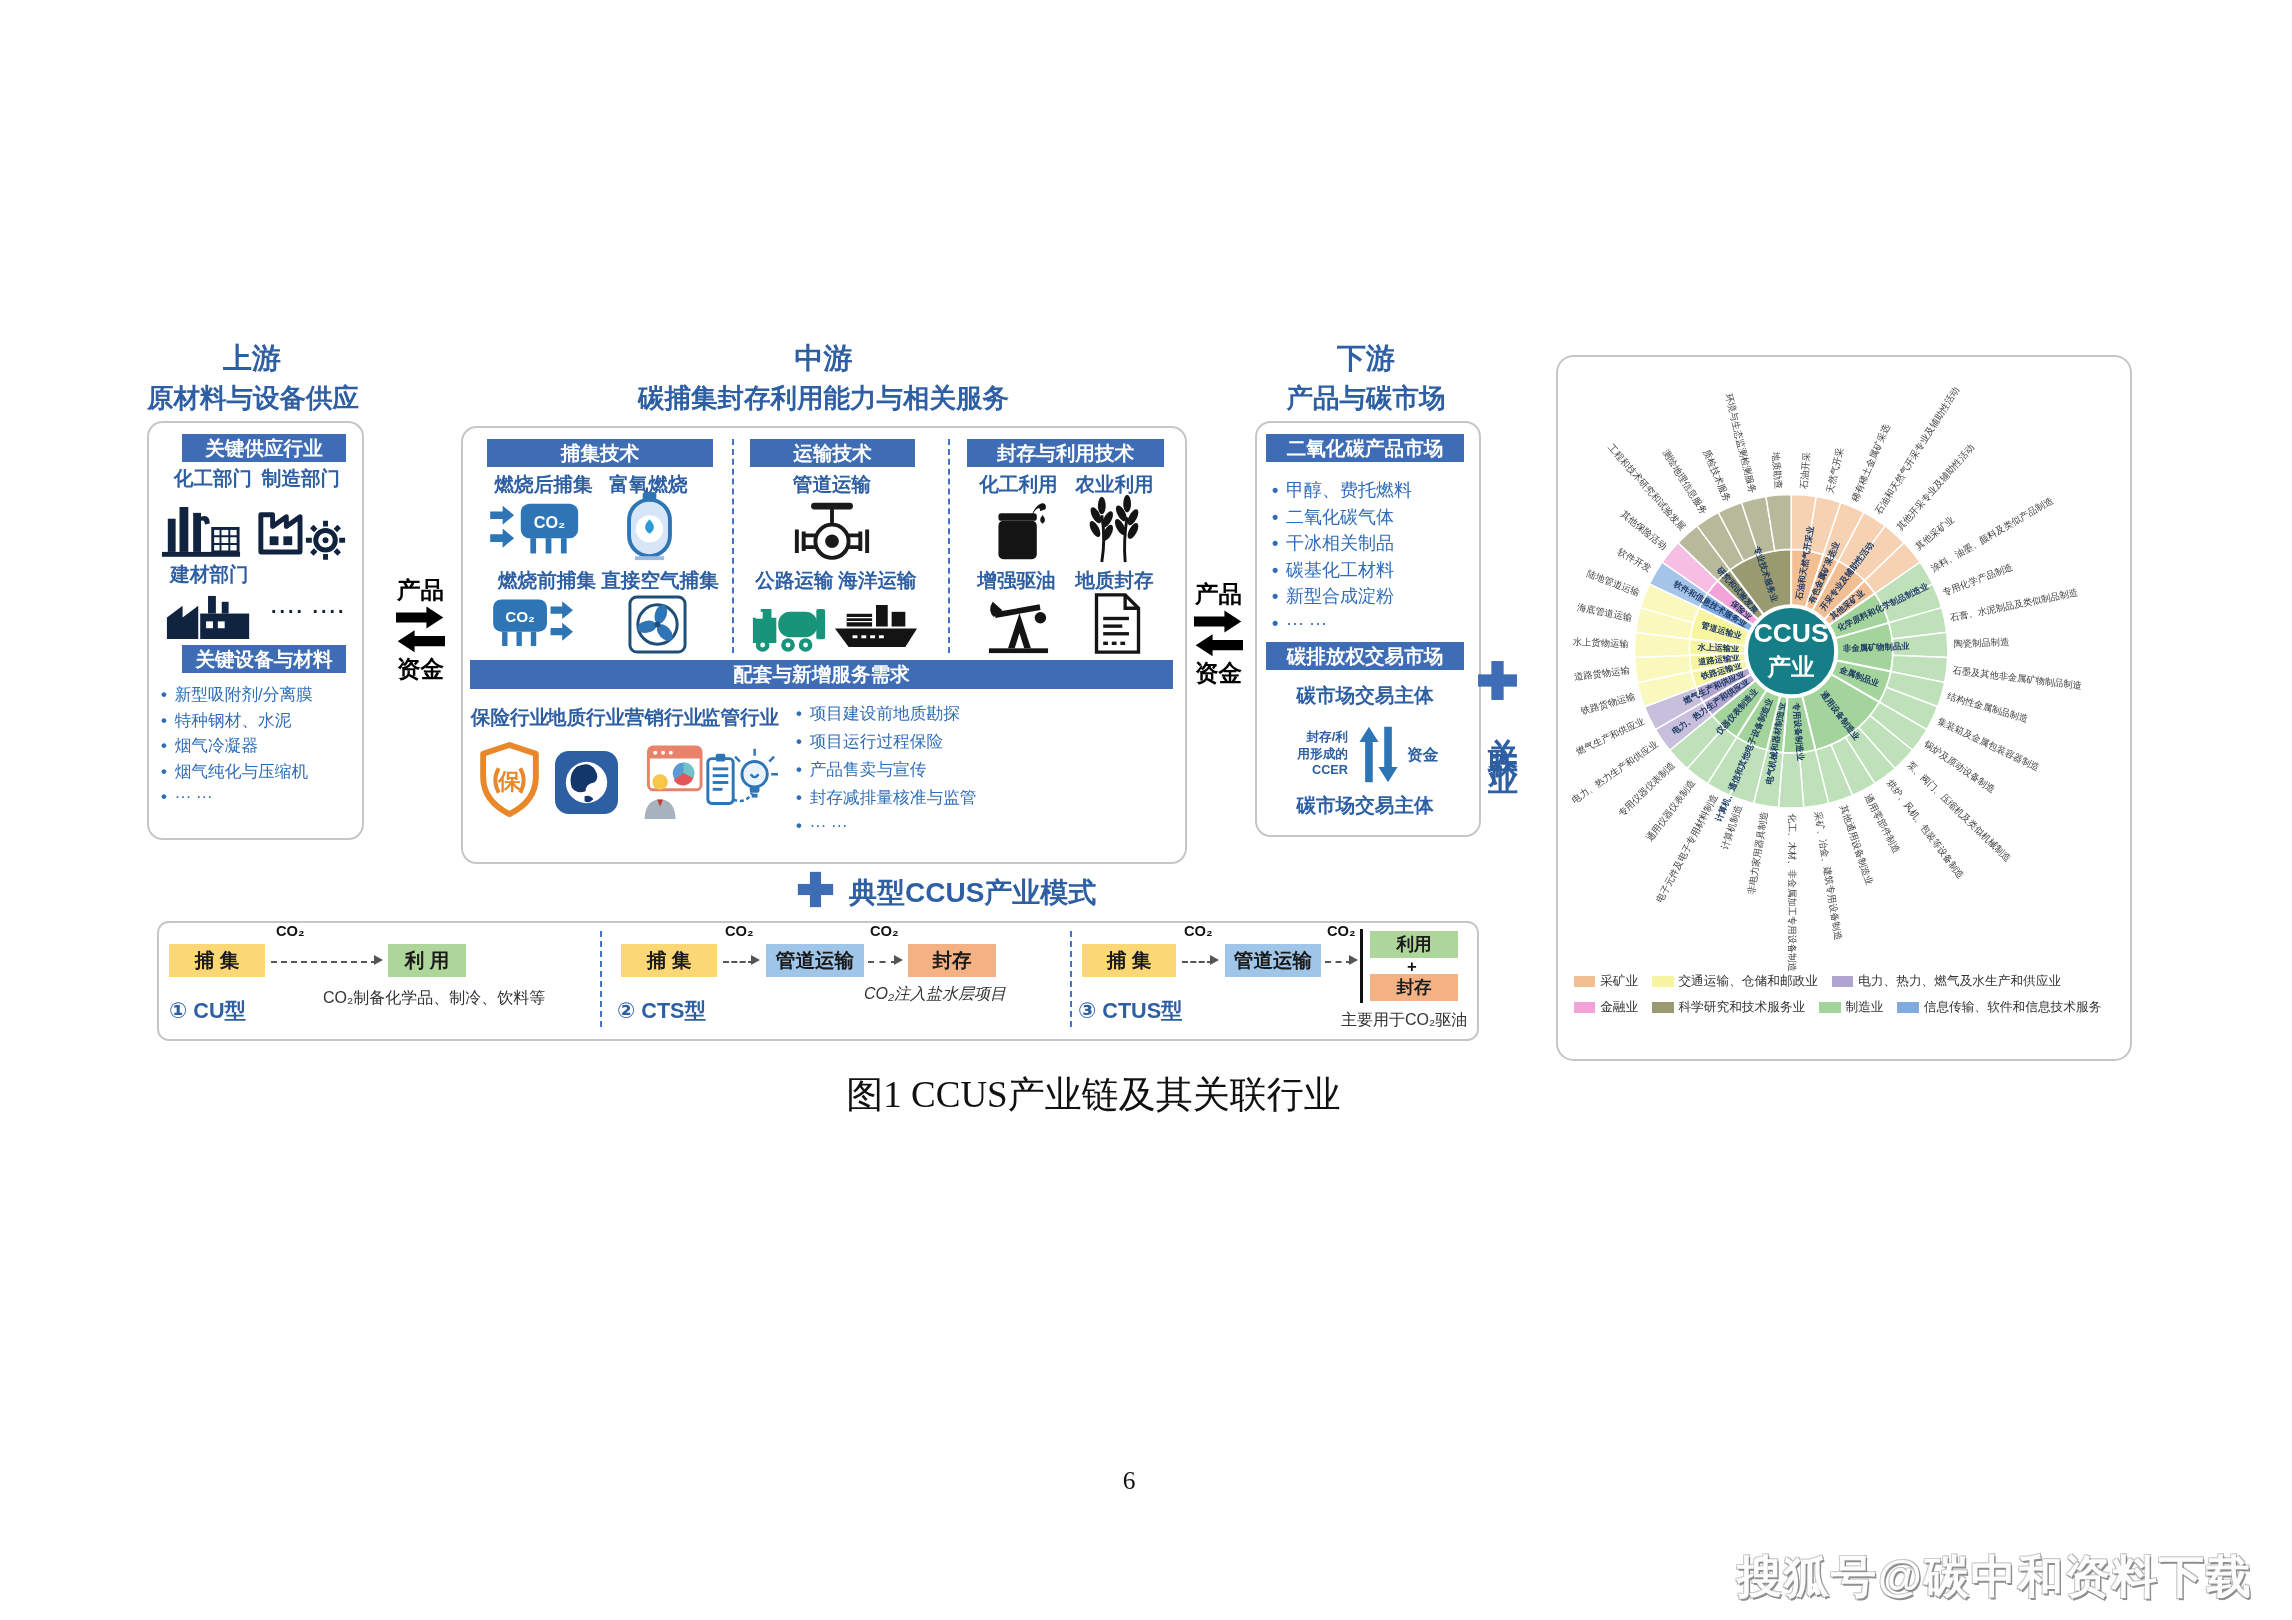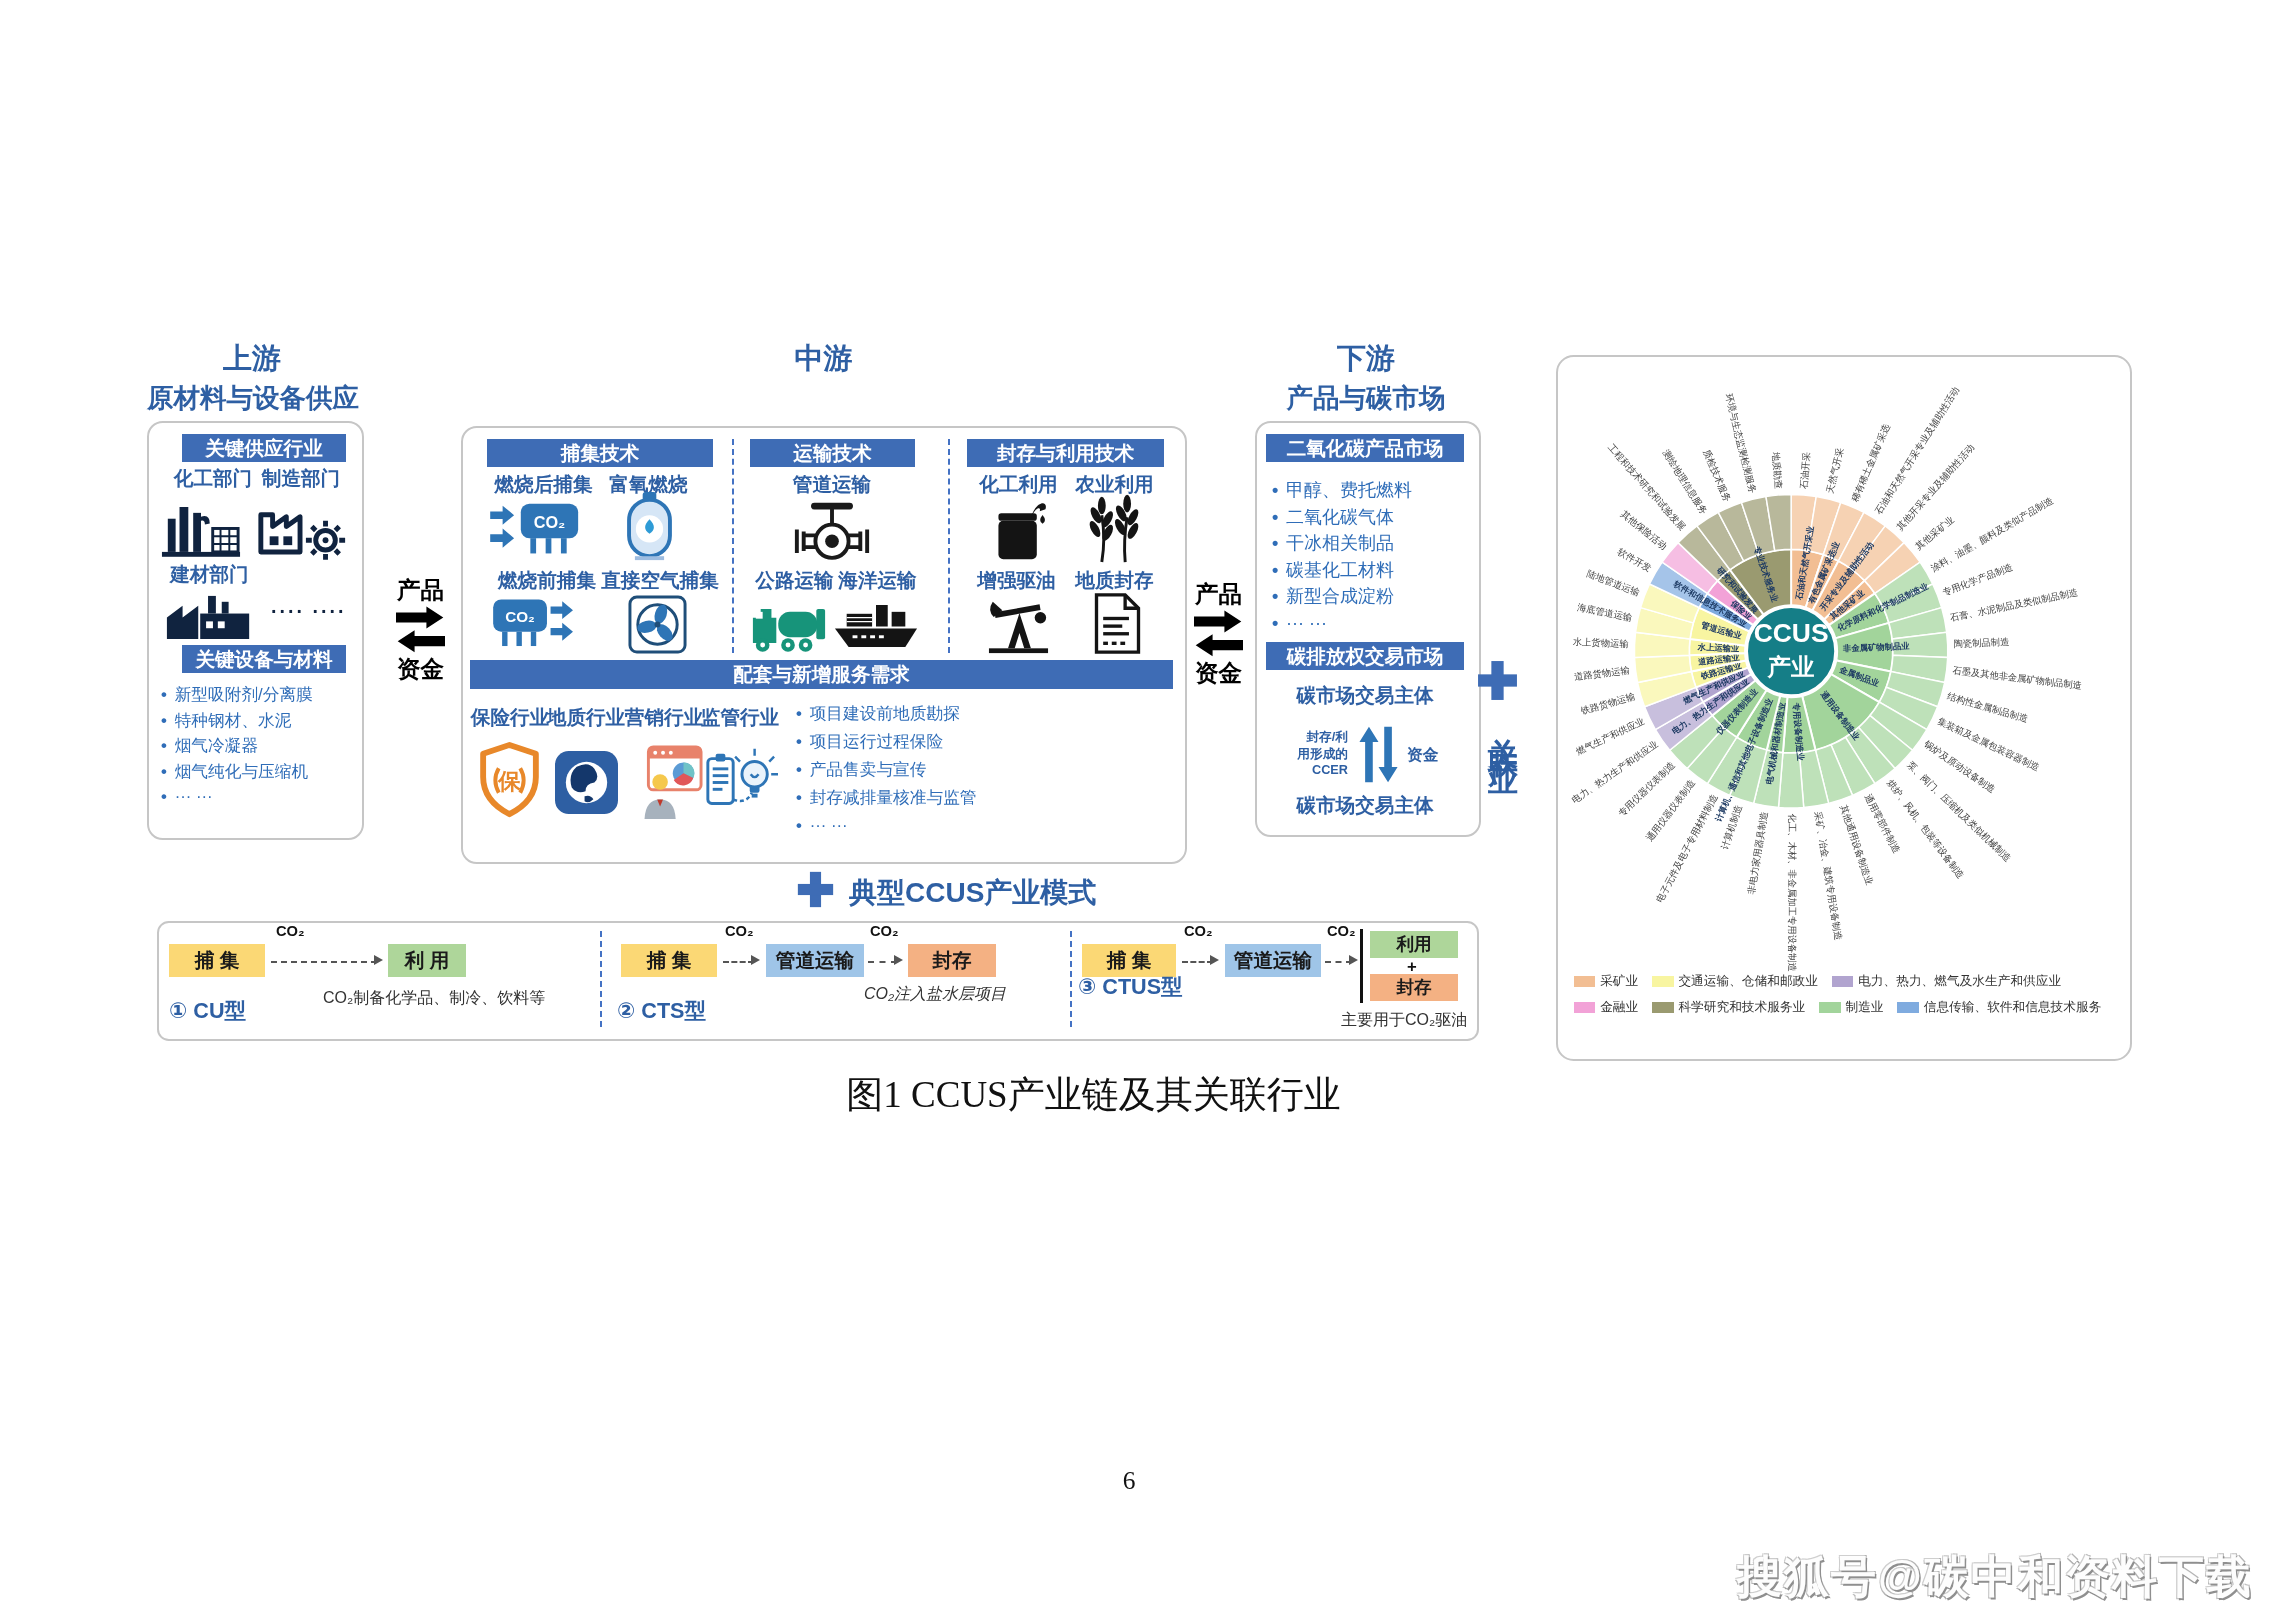--- a/index.html
+++ b/index.html
@@ -103,20 +103,21 @@
 </div>
 
 <div class="flowlbl" style="left:388px;top:574px;">产品</div>
 <svg class="abs" style="left:388px;top:604px;" width="65" height="49" viewBox="0 0 66 58">
   <path d="M4 10 h36 v-7 l20 13 -20 13 v-7 H4 z" fill="#000"></path>
   <path d="M62 38 h-36 v-7 l-20 13 20 13 v-7 h36 z" fill="#000"></path>
 </svg>
 <div class="flowlbl" style="left:388px;top:653px;">资金</div>
 
 <div class="coltitle" style="left:549px;top:339px;width:549px;font-size:29px;">中游</div>
+<div class="coltitle" style="left:549px;top:380px;width:549px;font-size:26.5px;">碳捕集封存利用能力与相关服务</div>
 
 <div class="box" style="left:461px;top:426px;width:722px;height:434px;"></div>
 <div class="vdash" style="left:732px;top:439px;height:214px;"></div>
 <div class="vdash" style="left:948px;top:439px;height:214px;"></div>
 
 <div class="hdr" style="left:487px;top:439px;width:226px;">捕集技术</div>
 <div class="blab" style="left:487px;top:471px;width:113px;">燃烧后捕集</div>
 <div class="blab" style="left:602px;top:471px;width:93px;">富氧燃烧</div>
 <svg class="abs" style="left:487px;top:498px;" width="102" height="65" viewBox="0 0 104 68">
   <path d="M2 14 h13 v-6 l12 10 -12 10 v-6 H2 z" fill="#2e75b6"></path>
@@ -412,21 +413,21 @@
 <div class="co2" style="left:1184px;top:923px;">CO₂</div>
 <div class="darrow" style="left:1182px;top:961px;width:31px;"></div>
 <div class="chip" style="left:1225px;top:944px;width:96px;height:33px;line-height:33px;background:#9fc5e8;">管道运输</div>
 <div class="co2" style="left:1327px;top:923px;">CO₂</div>
 <div class="darrow" style="left:1325px;top:961px;width:27.4px;"></div>
 <div class="abs" style="left:1360px;top:929px;width:2.9px;height:74px;background:#111;"></div>
 <div class="chip" style="left:1370px;top:931px;width:88px;height:27.4px;line-height:27.4px;font-size:17.6px;background:#aed69a;">利用</div>
 <div class="abs" style="left:1407px;top:957px;font-weight:bold;font-size:16.7px;color:#111;">+</div>
 <div class="chip" style="left:1370px;top:974px;width:88px;height:27.4px;line-height:27.4px;font-size:17.6px;background:#f4b183;">封存</div>
 <div class="note" style="left:1341px;top:1010px;">主要用于CO₂驱油</div>
-<div class="mname" style="left:1078px;top:972px;">③ CTUS型</div>
+<div class="mname" style="left:1078px;top:996px;">③ CTUS型</div>
 
 <div class="box" style="left:1556px;top:355px;width:572px;height:702px;border-radius:17.6px;overflow:hidden;">
   <svg id="sunburst" width="572" height="702" viewBox="0 0 584 716">
         <path d="M238.00 196.00 A104 104 0 0 1 270.93 201.35 L252.57 256.37 A46 46 0 0 0 238.00 254.00 Z" fill="#f2be93" stroke="#fff" stroke-width="2"></path>
         <path d="M238.00 140.00 A160 160 0 0 1 263.67 142.07 L254.68 197.35 A104 104 0 0 0 238.00 196.00 Z" fill="rgb(246,210,179)" stroke="#fff" stroke-width="1.5"></path>
         <text transform="translate(251.4 134.5) rotate(-85.4)" font-size="9.5" fill="#3d3d3d" text-anchor="start" dominant-baseline="middle" font-weight="normal">石油开采</text>
         <path d="M263.67 142.07 A160 160 0 0 1 288.67 148.23 L270.93 201.35 A104 104 0 0 0 254.68 197.35 Z" fill="rgb(246,210,179)" stroke="#fff" stroke-width="1.5"></path>
         <text transform="translate(277.7 138.8) rotate(-76.2)" font-size="9.5" fill="#3d3d3d" text-anchor="start" dominant-baseline="middle" font-weight="normal">天然气开采</text>
         <text transform="translate(246.5 247.7) rotate(-80.8)" font-size="8.5" fill="#1d3a63" text-anchor="start" dominant-baseline="middle" font-weight="600">石油和天然气开采业</text>
         <path d="M270.93 201.35 A104 104 0 0 1 286.33 207.91 L259.38 259.27 A46 46 0 0 0 252.57 256.37 Z" fill="#f2be93" stroke="#fff" stroke-width="2"></path>

